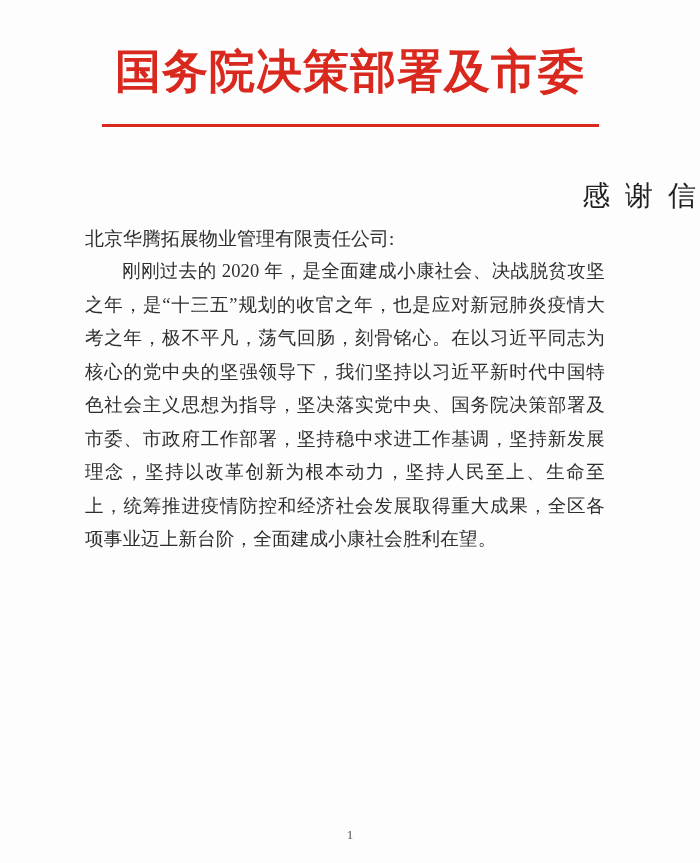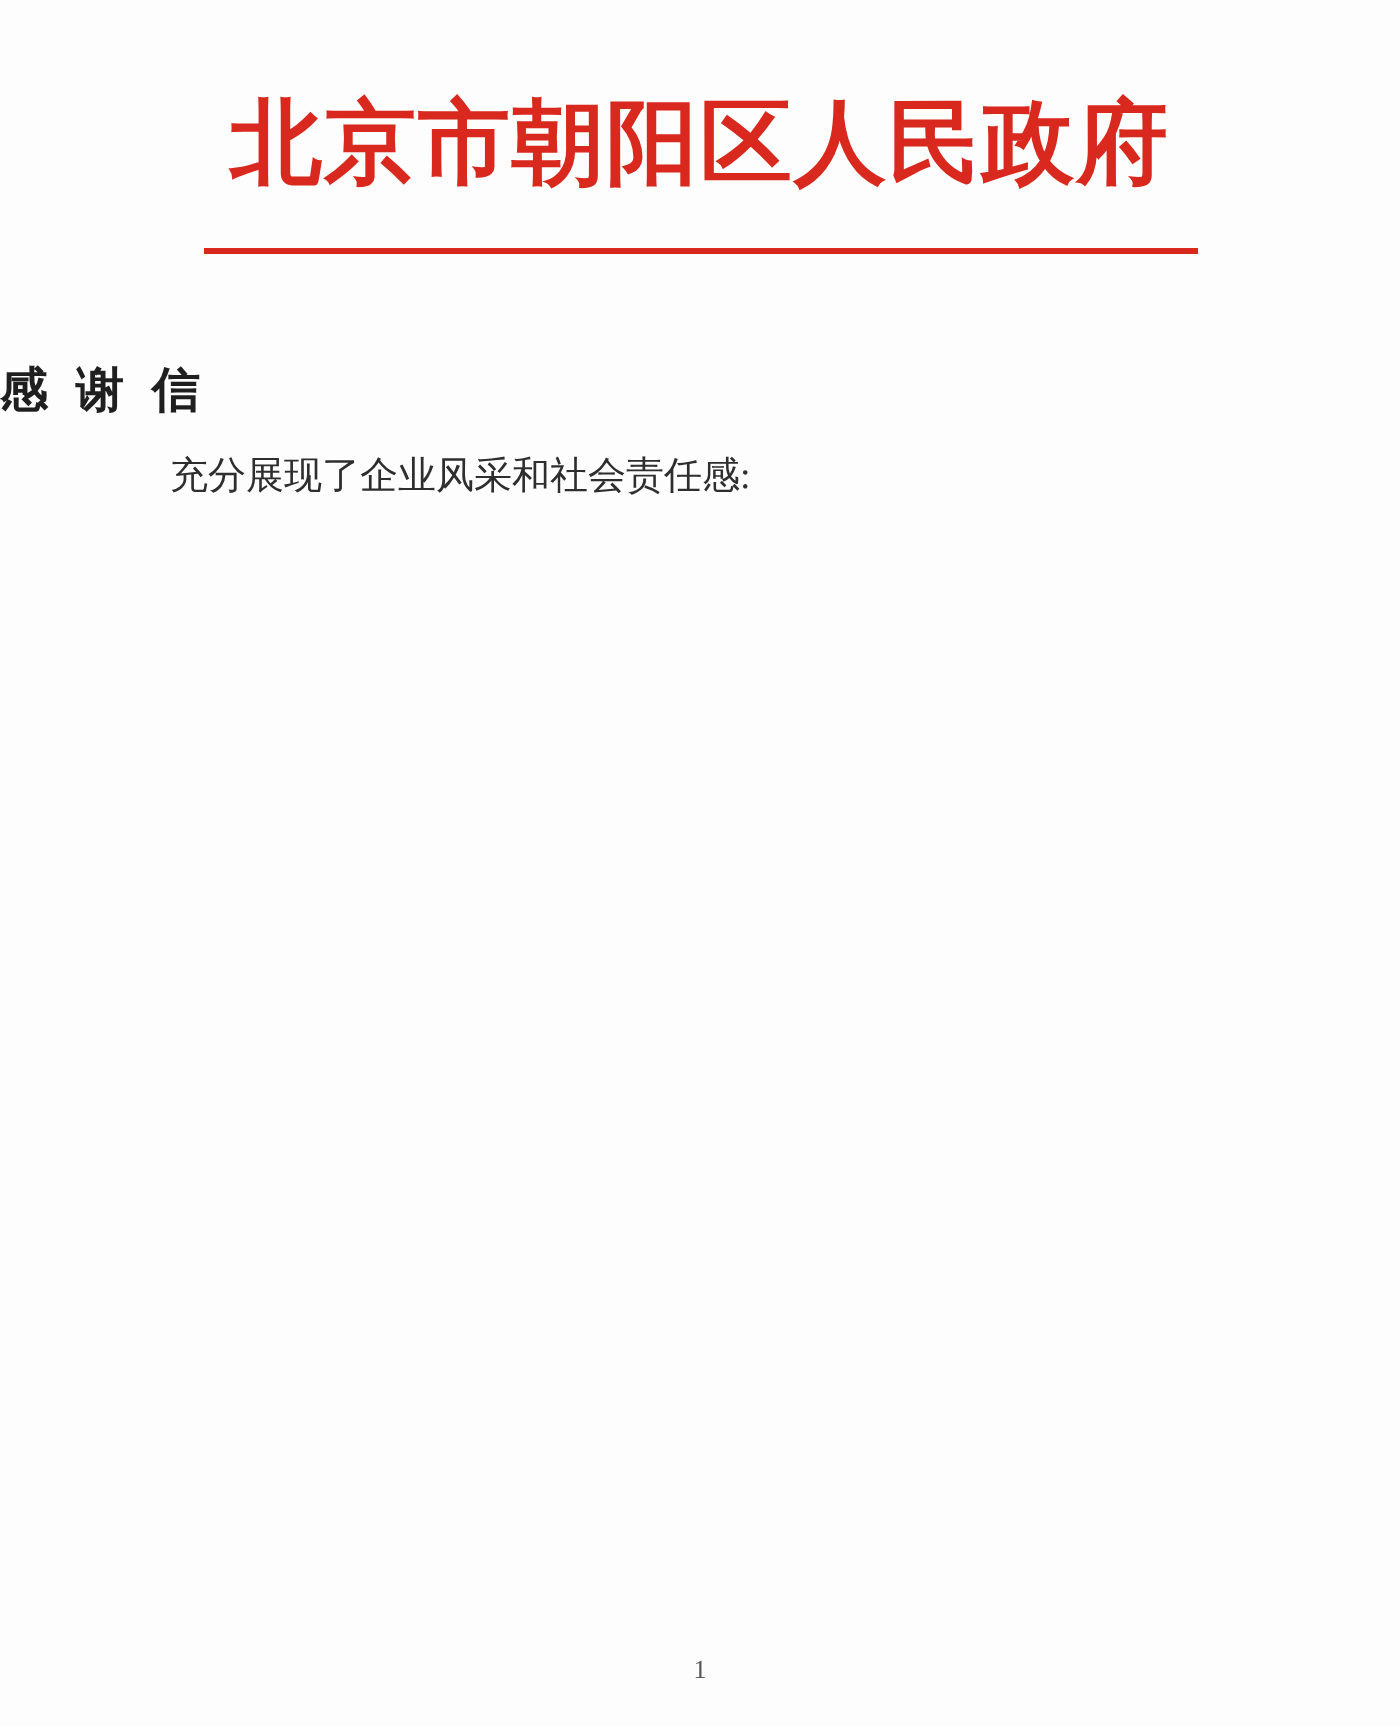--- a/index.html
+++ b/index.html
@@ -30,24 +30,24 @@
   }
   .letterhead-divider {
     width: 497px;
     height: 3px;
     margin: 24px auto 0 auto;
     background: #d9291e;
     border: none;
   }
   .letter-title {
     margin: 52px 0 0 0;
-    text-align: left;
-    font-size: 24px;
+    text-align: right;
+    font-size: 28px;
     line-height: 34px;
-    font-weight: 700;
+    font-weight: 400;
     letter-spacing: 4px;
     color: #1f1f1f;
   }
   .letter-body {
     margin: 0 95px 0 85px; 
   }
   .salutation {
     margin-top: 10px;
     font-size: 19px;
     line-height: 32px;
@@ -74,27 +74,28 @@
     font-size: 13px;
     line-height: 16px;
     color: #555555;
   }
 </style>
 </head>
 <body>
 
 <div class="page">
 
-  <div class="letterhead">北京市朝阳区人民政府</div>
+  <div class="letterhead">国务院决策部署及市委</div>
 
   <div class="letterhead-divider"></div>
 
   <h1 class="letter-title">感 谢 信</h1>
 
   <div class="letter-body">
-    <div class="salutation">充分展现了企业风采和社会责任感:</div>
+    <div class="salutation">北京华腾拓展物业管理有限责任公司:</div>
 
 
+    <p class="para">刚刚过去的 2020 年，是全面建成小康社会、决战脱贫攻坚之年，是“十三五”规划的收官之年，也是应对新冠肺炎疫情大考之年，极不平凡，荡气回肠，刻骨铭心。在以习近平同志为核心的党中央的坚强领导下，我们坚持以习近平新时代中国特色社会主义思想为指导，坚决落实党中央、国务院决策部署及市委、市政府工作部署，坚持稳中求进工作基调，坚持新发展理念，坚持以改革创新为根本动力，坚持人民至上、生命至上，统筹推进疫情防控和经济社会发展取得重大成果，全区各项事业迈上新台阶，全面建成小康社会胜利在望。</p>
   </div>
 
   <div class="page-footer">1</div>
 
 </div>
 
 </body></html>

